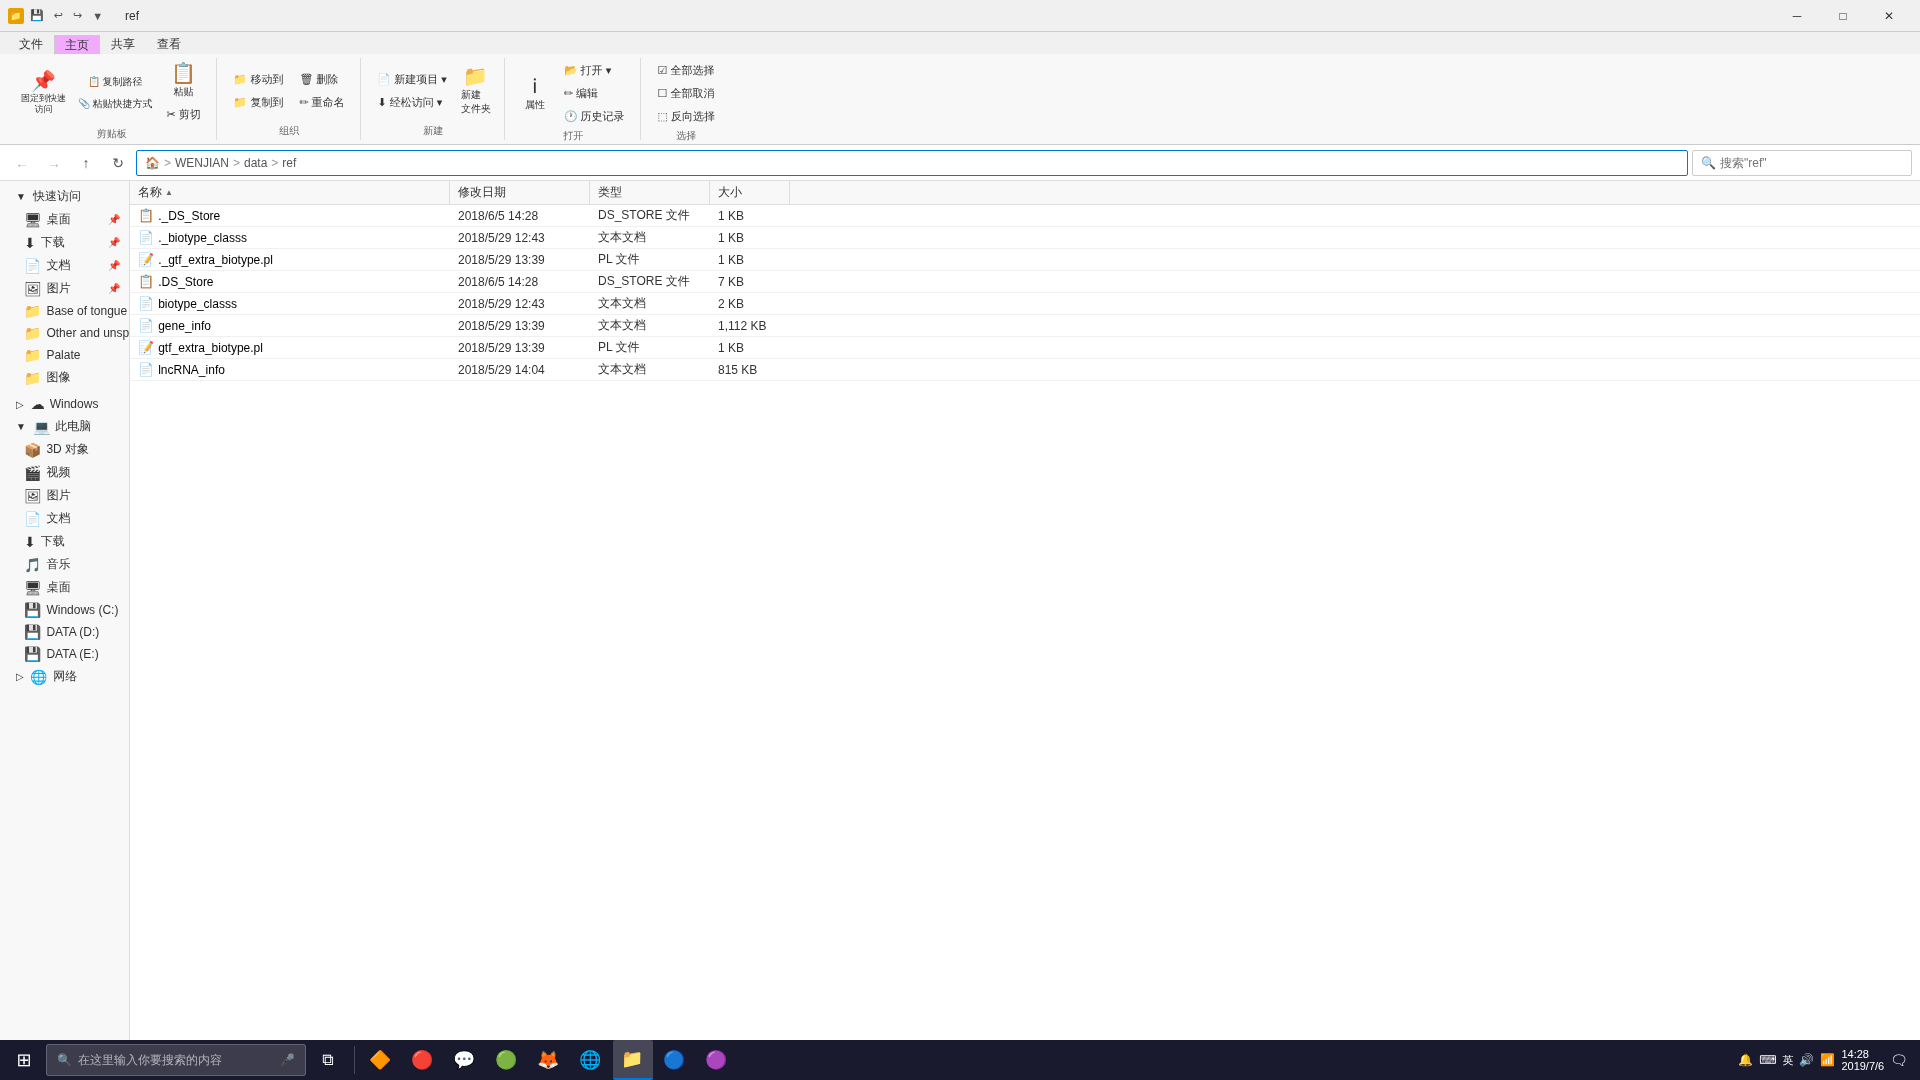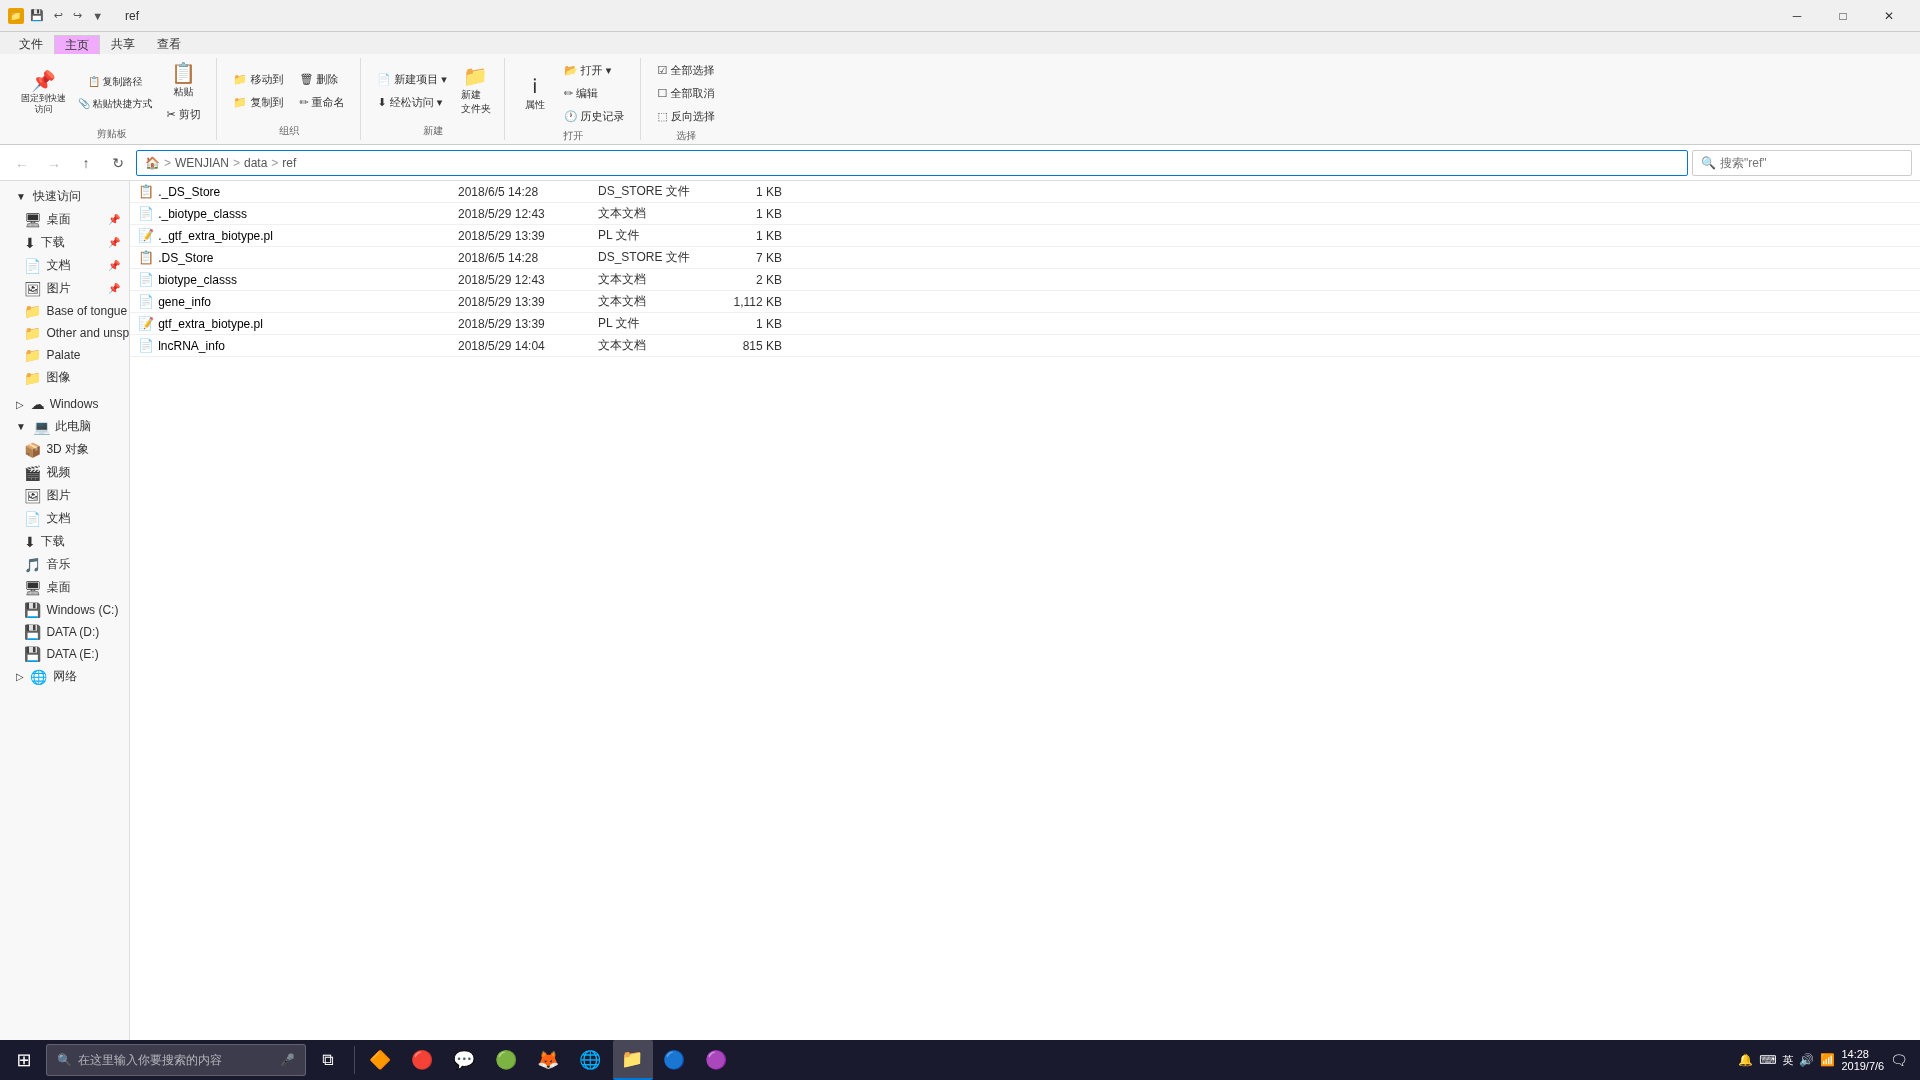--- a/index.html
+++ b/index.html
@@ -225,21 +225,21 @@
       display: flex;
       align-items: center;
       gap: 4px;
       padding: 0 8px;
       font-size: 12px;
       overflow: hidden;
       white-space: nowrap;
     }
     .file-row .file-date { width: 140px; padding: 0 8px; font-size: 12px; color: #333; }
     .file-row .file-type { width: 120px; padding: 0 8px; font-size: 12px; color: #333; }
-    .file-row .file-size { width: 80px; padding: 0 8px; font-size: 12px; color: #333; text-align: right; }
+    .file-row .file-size { width: 80px; padding: 0 8px; font-size: 12px; color: #333; text-align: left; }
     .file-icon { font-size: 13px; }
 
     
     .preview-panel {
       width: 400px;
       border-left: 1px solid #ddd;
       display: flex;
       align-items: center;
       justify-content: center;
       color: #999;
@@ -579,20 +579,28 @@
       <span>DATA (E:)</span>
     </div>
     <div class="sidebar-item">
       <span class="expand-arrow">▷</span>
       <span class="si-icon">🌐</span>
       <span>网络</span>
     </div>
   </div>
 
   <div class="file-area">
+    <div class="file-list-header">
+      <div class="file-col-header col-name">
+        名称 <span class="sort-arrow">▲</span>
+      </div>
+      <div class="file-col-header col-date">修改日期</div>
+      <div class="file-col-header col-type">类型</div>
+      <div class="file-col-header col-size">大小</div>
+    </div>
     <div class="file-list" id="file-list">
         <div class="file-row">
     <div class="file-name">
       <span class="file-icon" style="color:#aaa;">📋</span>
       <span>._DS_Store</span>
     </div>
     <div class="file-date">2018/6/5 14:28</div>
     <div class="file-type">DS_STORE 文件</div>
     <div class="file-size">1 KB</div>
   </div>

